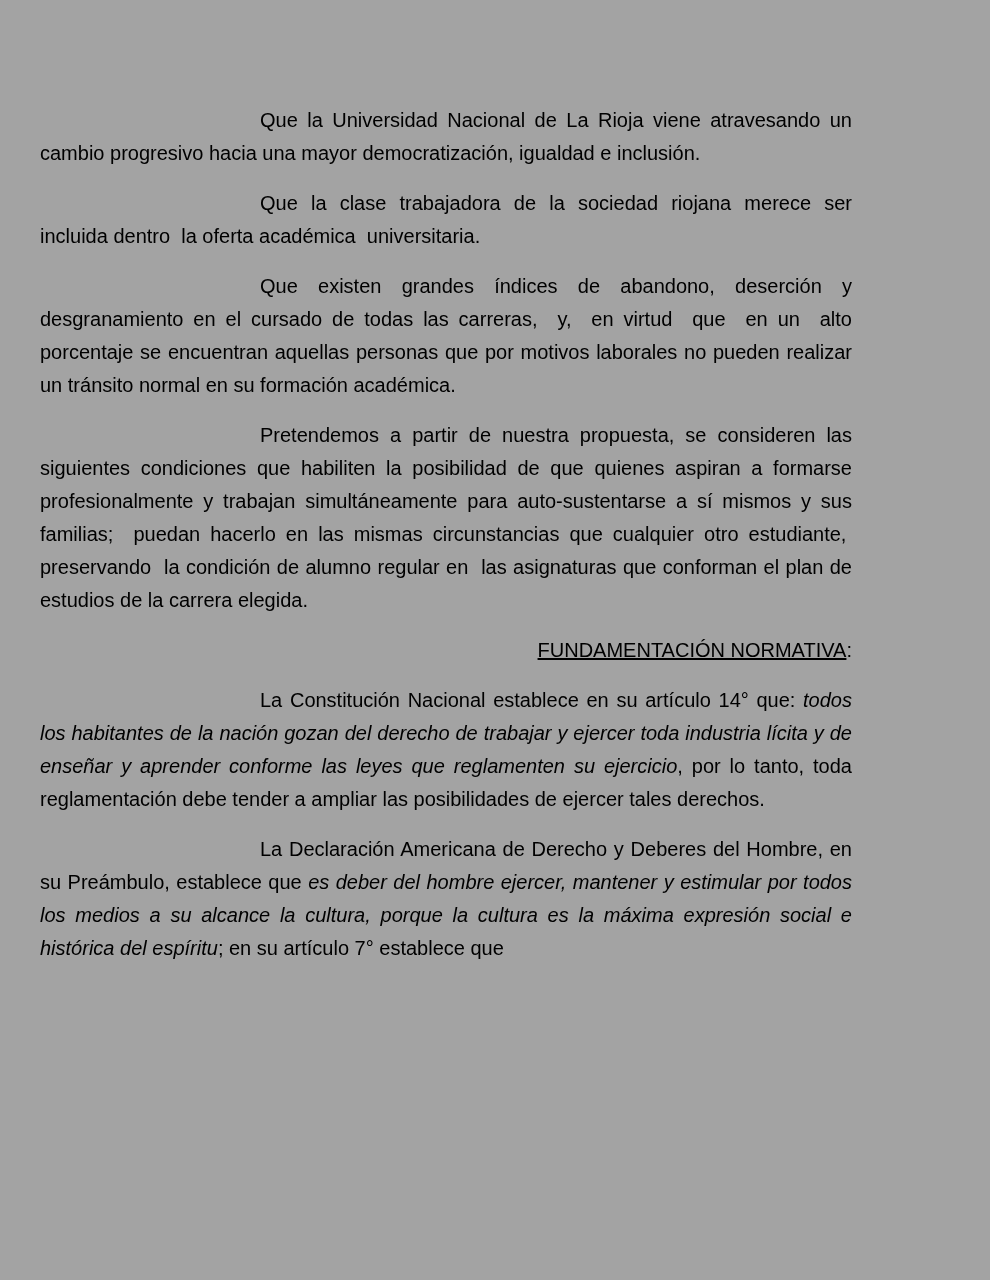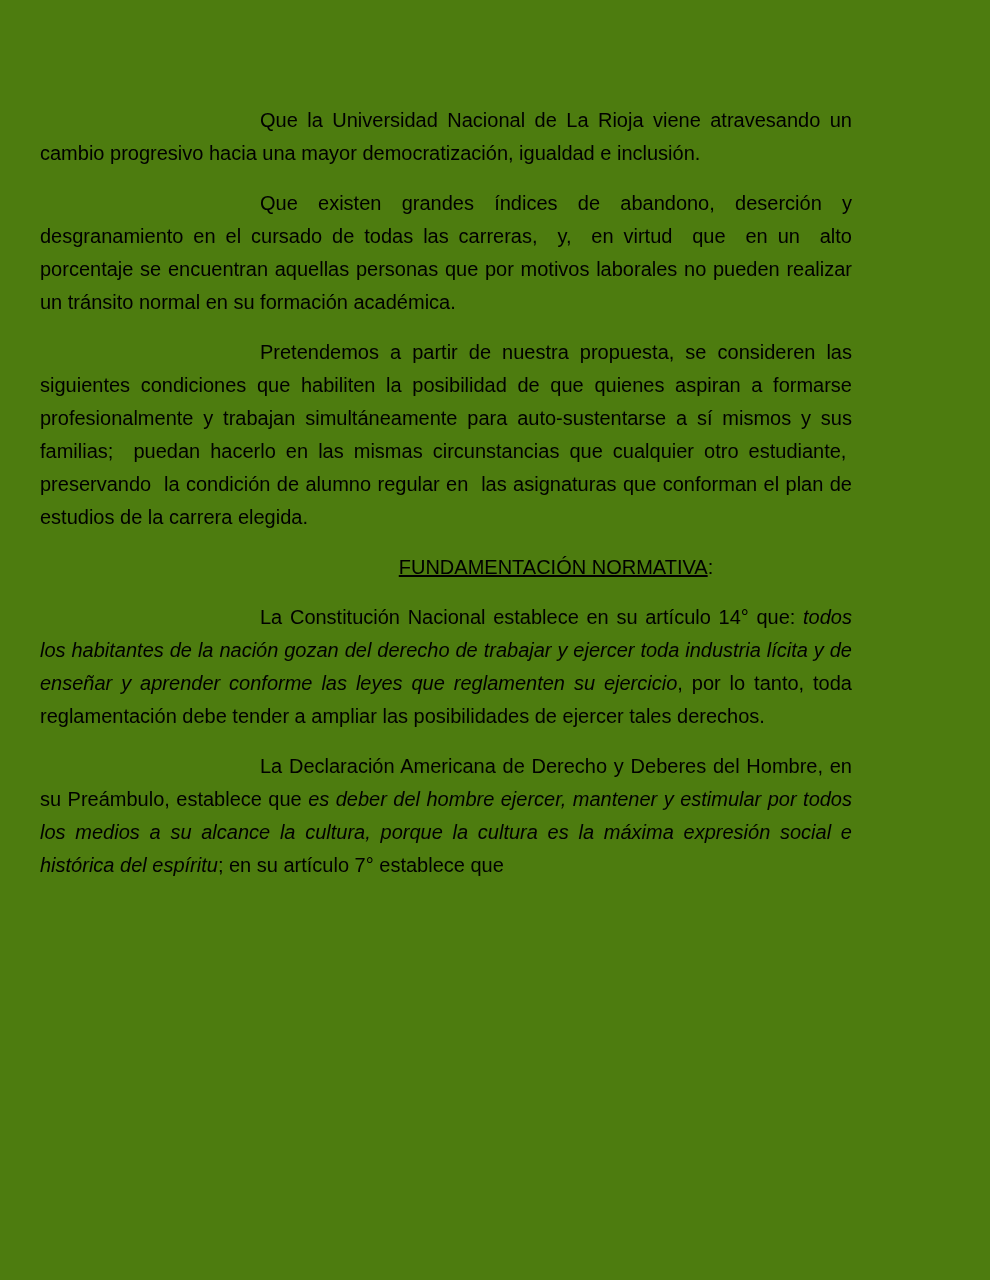--- a/index.html
+++ b/index.html
@@ -23,30 +23,31 @@
     }
     .para {
       margin: 0 0 17px 0;
       font-size: 20px;
       line-height: 33px;
       text-align: justify;
       text-indent: 220px;
       color: #000000;
     }
     .para.heading {
-      text-align: center;
+      text-align: right;
     }
     .run-italic { font-style: italic; }
     .run-underline { text-decoration: underline; }
   </style>
 </head>
 <body style="background: rgb(255, 255, 255);">
 
-<div class="page" style="background: #4d7c0f; color: rgb(0, 0, 0); padding-left: 40px;">
+<div class="page" style="background: #a3a3a3; color: rgb(0, 0, 0); padding-left: 40px;">
   <div>
       <p class="para"><span class="">Que la Universidad Nacional de La Rioja viene atravesando un cambio progresivo hacia una mayor democratización, igualdad e inclusión.</span></p>
+      <p class="para"><span class="">Que la clase trabajadora de la sociedad riojana merece ser incluida dentro&nbsp; la oferta académica&nbsp; universitaria.</span></p>
       <p class="para"><span class="">Que existen grandes índices de abandono, deserción y desgranamiento en el cursado de todas las carreras,&nbsp; y,&nbsp; en virtud&nbsp; que&nbsp; en un&nbsp; alto porcentaje se encuentran aquellas personas que por motivos laborales no pueden realizar un tránsito normal en su formación académica.</span></p>
       <p class="para"><span class="">Pretendemos a partir de nuestra propuesta, se consideren las siguientes condiciones que habiliten la posibilidad de que quienes aspiran a formarse profesionalmente y trabajan simultáneamente para auto-sustentarse a sí mismos y sus familias;&nbsp; puedan hacerlo en las mismas circunstancias que cualquier otro estudiante,&nbsp; preservando&nbsp; la condición de alumno regular en&nbsp; las asignaturas que conforman el plan de estudios de la carrera elegida.</span></p>
       <p class="para heading"><span class="run-underline">FUNDAMENTACIÓN NORMATIVA</span><span class="">:</span></p>
       <p class="para"><span class="">La Constitución Nacional establece en su artículo 14° que: </span><span class="run-italic ">todos los habitantes de la nación gozan del derecho de trabajar y ejercer toda industria lícita y de enseñar y aprender conforme las leyes que reglamenten su ejercicio</span><span class="">, por lo tanto, toda reglamentación debe tender a ampliar las posibilidades de ejercer tales derechos.</span></p>
       <p class="para"><span class="">La Declaración Americana de Derecho y Deberes del Hombre, en su Preámbulo, establece que </span><span class="run-italic ">es deber del hombre ejercer, mantener y estimular por todos los medios a su alcance la cultura, porque la cultura es la máxima expresión social e histórica del espíritu</span><span class="">; en su artículo 7° establece que</span></p>
     </div>
 </div>
 
 </body></html>

